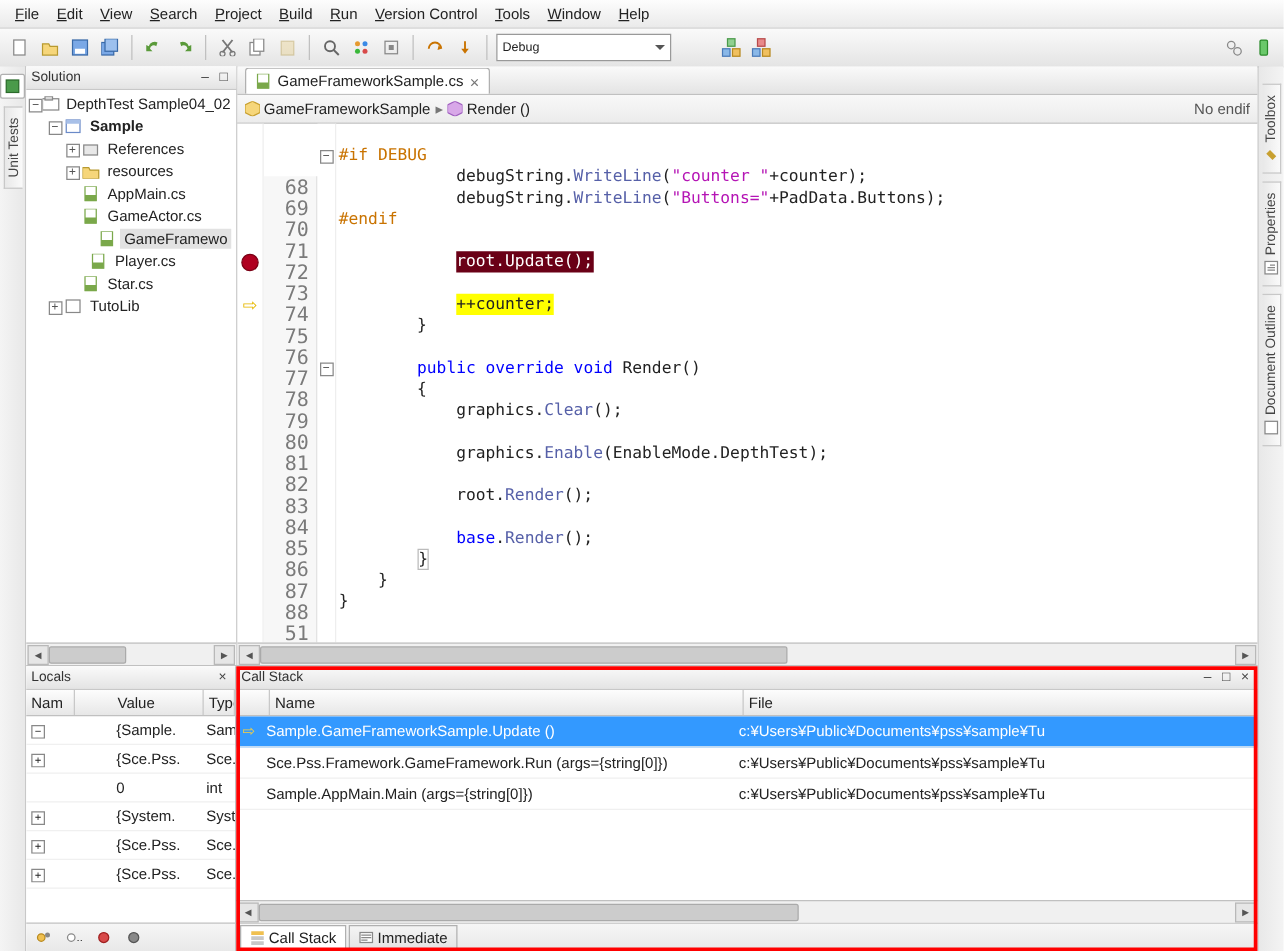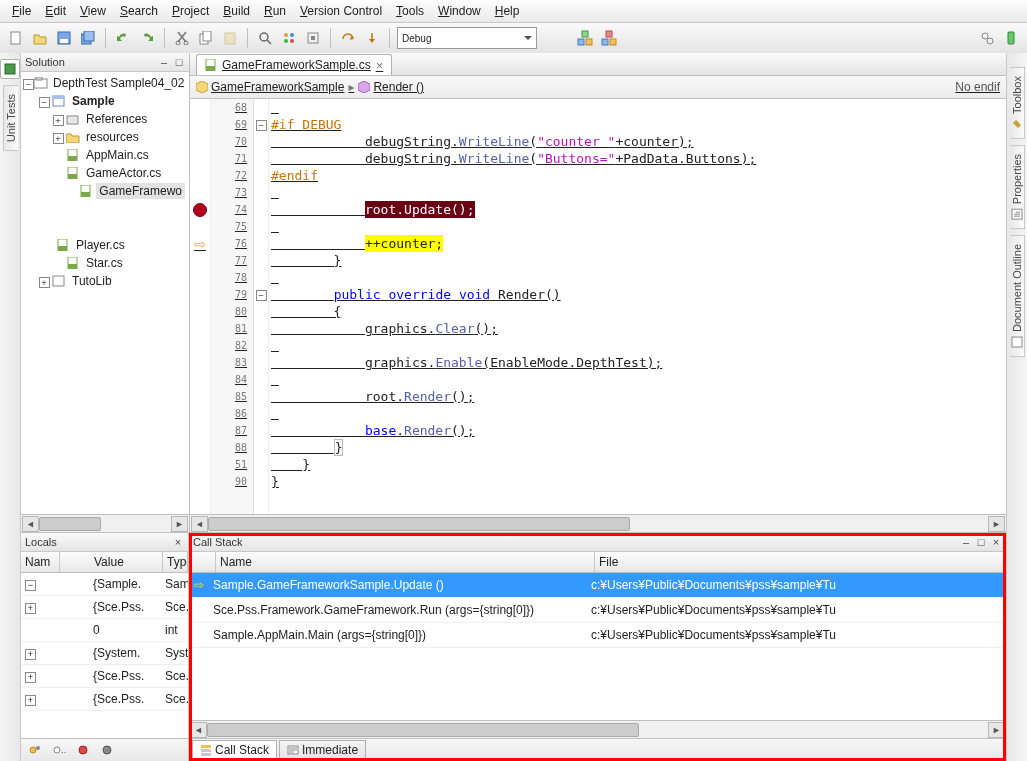--- a/index.html
+++ b/index.html
@@ -56,33 +56,33 @@
   .tnode{display:flex;align-items:center;height:18px;white-space:nowrap;padding-right:4px;}
   .tw{width:14px;text-align:center;color:#666;font-family:monospace;font-size:11px;}
   .tw::before{content:"";}
   .box{width:9px;height:9px;border:1px solid #888;display:inline-flex;align-items:center;justify-content:center;font-size:9px;line-height:1;color:#555;background:#fff;}
   .ticon{width:16px;height:14px;margin-right:2px;display:inline-flex;align-items:center;justify-content:center;}
   .tlabel{padding:1px 3px;}
   .tlabel.sel{background:#e2e2e2;}
   .tnode.bold .tlabel{font-weight:bold;}
 
   
-  .editor{flex:1;display:flex;flex-direction:column;min-width:0;text-decoration:underline;}
+  .editor{flex:1;display:flex;flex-direction:column;min-width:0;}
   .doctabs{height:22px;background:linear-gradient(var(--panel-grad-top),var(--panel-grad-bot));display:flex;align-items:flex-end;padding:0 6px;border-bottom:1px solid #c0c0c0;}
   .doctab{height:20px;display:flex;align-items:center;gap:5px;padding:0 8px;border:1px solid #b0b0b0;border-bottom:0;border-radius:3px 3px 0 0;background:#fff;font-size:12px;}
   .doctab .x{color:#777;font-size:13px;line-height:1;}
   .nav{height:22px;border-bottom:1px solid #c0c0c0;background:linear-gradient(#f8f8f8,#ececec);display:flex;align-items:center;padding:0 6px;gap:4px;font-size:12px;}
   .nav .crumb{display:flex;align-items:center;gap:3px;}
   .nav .sep{color:#777;margin:0 0px;}
   .nav .spacer{flex:1;}
   .nav .region{color:#555;}
 
   .codewrap{flex:1;display:flex;min-height:0;position:relative;}
   .marks{width:20px;background:#fff;border-right:1px solid #eee;}
-  .gutter{width:36px;background:var(--gutter);color:var(--gutter-text);text-align:right;padding-right:6px;font-family:Consolas,monospace;font-size:10px;line-height:17px;border-right:1px solid #ddd;}
+  .gutter{width:36px;background:var(--gutter);color:var(--gutter-text);text-align:right;padding-right:6px;font-family:Consolas,monospace;font-size:16px;line-height:17px;border-right:1px solid #ddd;margin-top:42px;}
   .fold{width:14px;background:#fff;font-family:monospace;font-size:10px;color:#888;line-height:17px;text-align:center;border-right:1px solid #eee;}
   .code{flex:1;font-family:Consolas,monospace;font-size:13px;line-height:17px;white-space:pre;overflow:auto;position:relative;padding-left:2px;}
   .ln{height:17px;}
   .marks .ln{display:flex;align-items:center;justify-content:center;}
   .kw{color:var(--kw-blue);}
   .pp{color:var(--pp-orange);}
   .str{color:var(--str);}
   .mth{color:var(--meth);}
   .bp{background:var(--bp);color:#fff;display:inline-block;}
   .cur{background:var(--cur);display:inline-block;}
@@ -347,21 +347,21 @@
               <div class="tnode" style="padding-left: 18px; justify-content: flex-end;">
                 <span class="tw"></span>
                 <span class="ticon">
                   <svg width="14" height="12">
                     <rect x="2" y="0" width="9" height="12" fill="#fff" stroke="#7aa84a"></rect>
                     <rect x="2" y="7" width="9" height="5" fill="#7aa84a"></rect>
                   </svg>
                 </span>
                 <span class="tlabel sel">GameFramewo</span>
               </div>
-              <div class="tnode" style="padding-left: 20px; margin-top: 36px;">
+              <div class="tnode" style="padding-left: 36px;">
                 <span class="tw"></span>
                 <span class="ticon">
                   <svg width="14" height="12">
                     <rect x="2" y="0" width="9" height="12" fill="#fff" stroke="#7aa84a"></rect>
                     <rect x="2" y="7" width="9" height="5" fill="#7aa84a"></rect>
                   </svg>
                 </span>
                 <span class="tlabel">Player.cs</span>
               </div>
               <div class="tnode" style="padding-left: 30px;">

